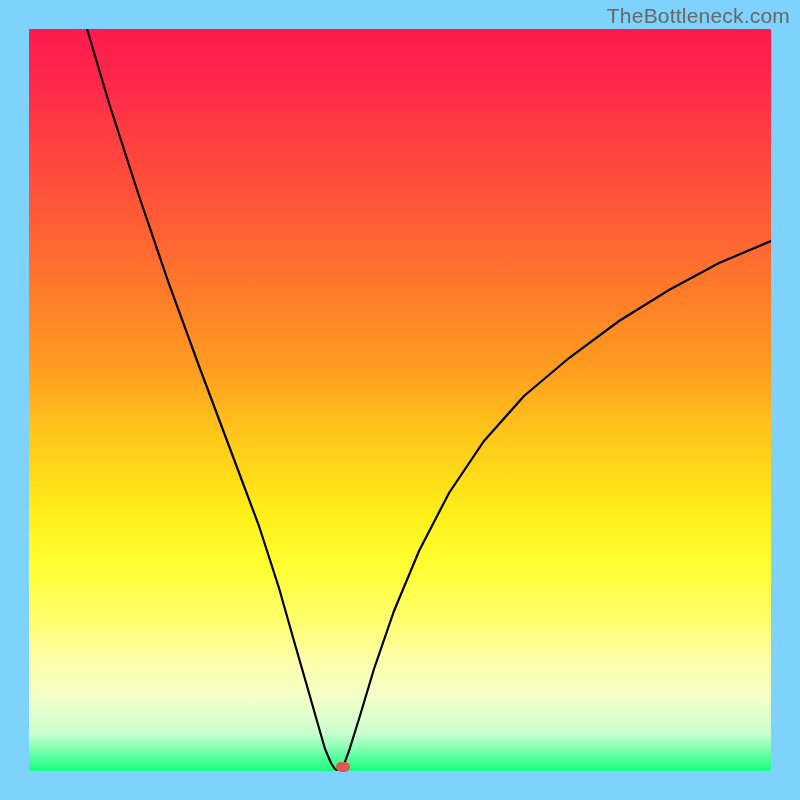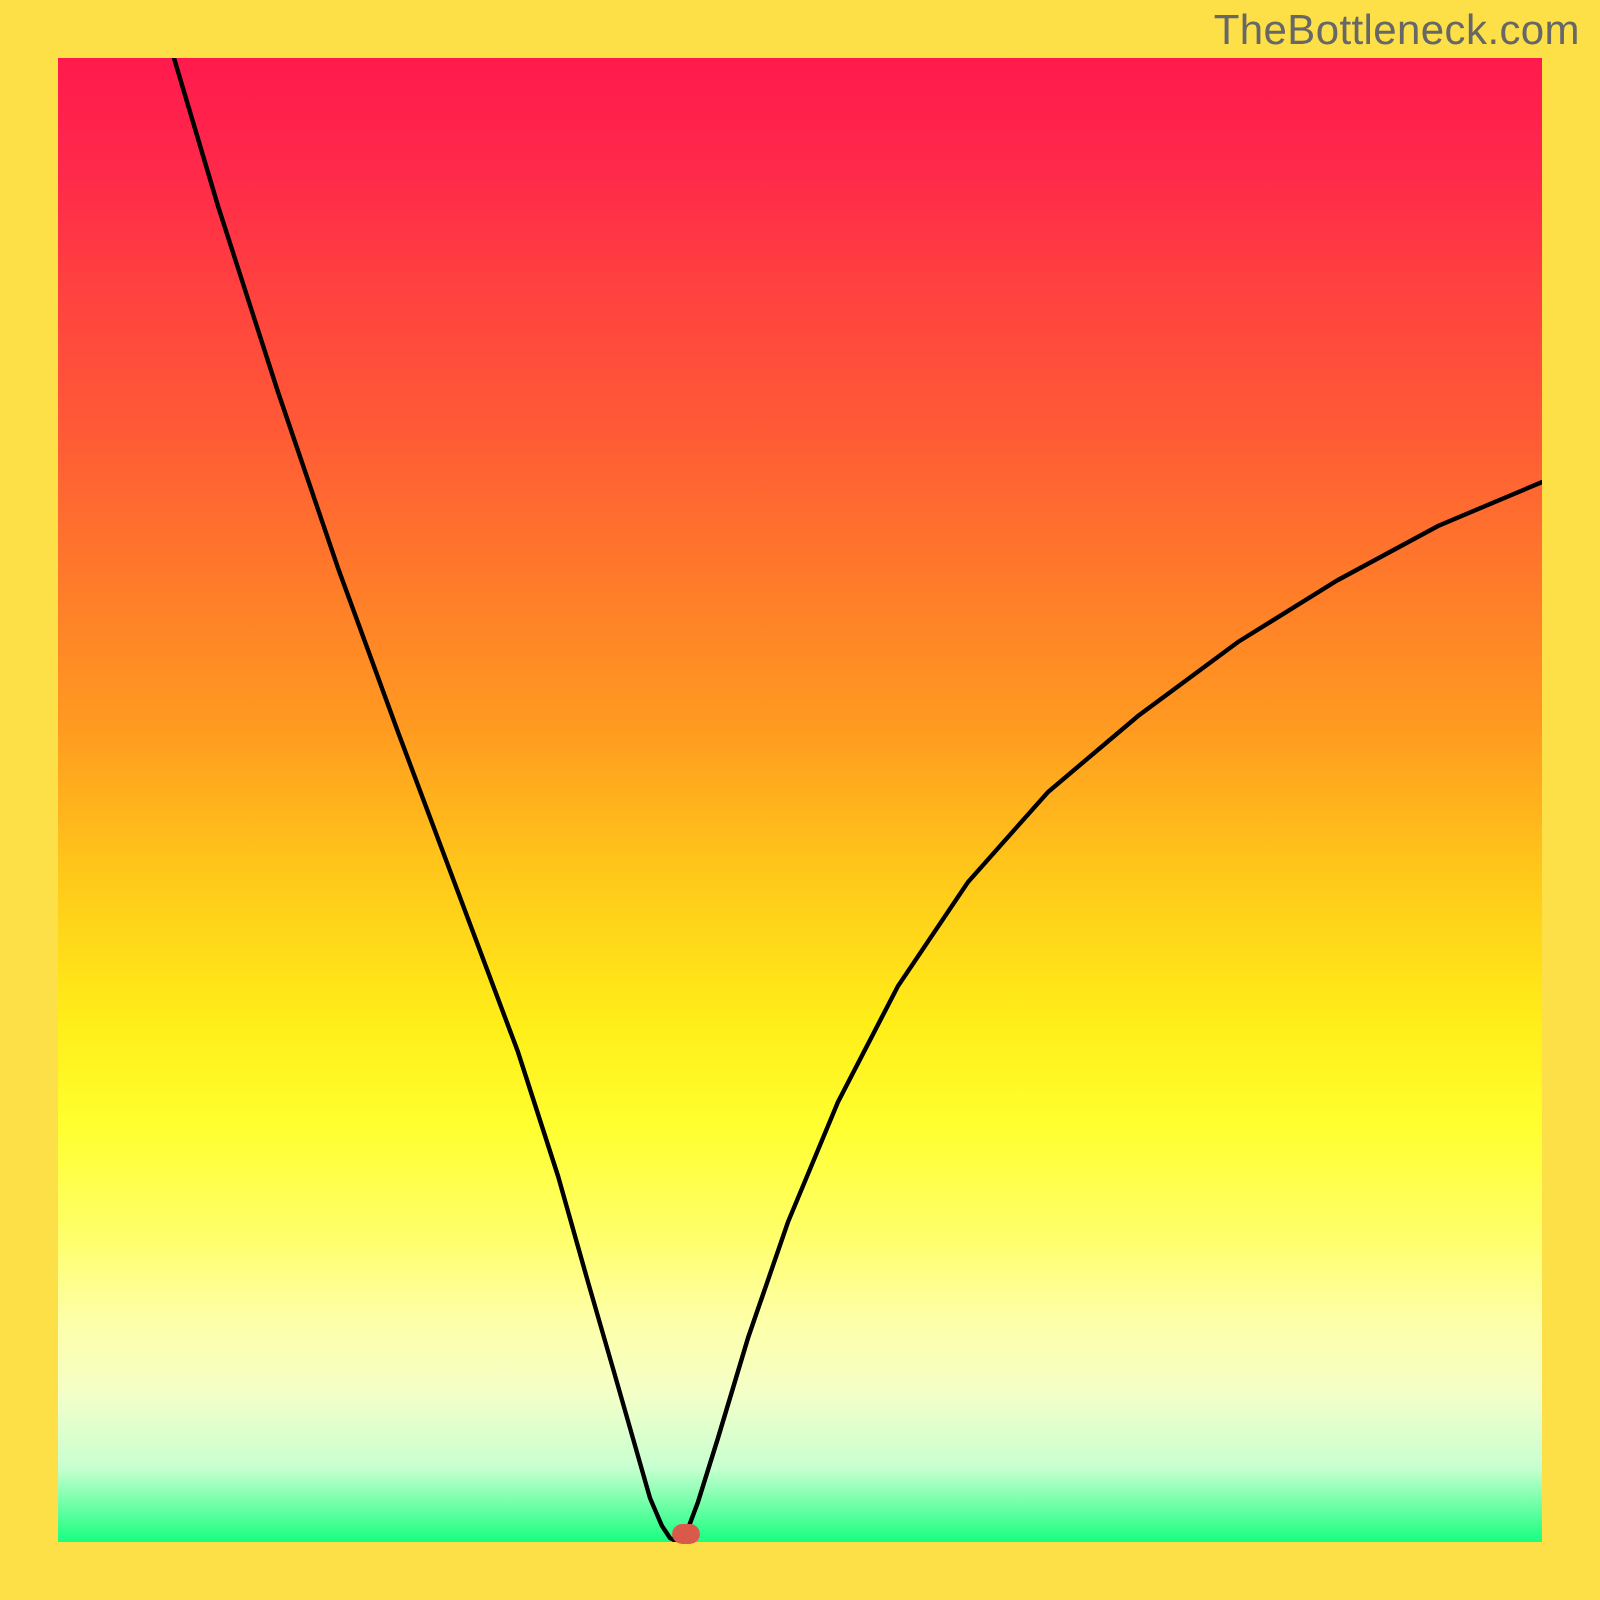--- a/index.html
+++ b/index.html
@@ -1,20 +1,20 @@
 <!DOCTYPE html>
 <html><head>
 <meta charset="utf-8">
 <style>
   * { margin: 0; padding: 0; box-sizing: border-box; }
   html, body { width: 800px; height: 800px; overflow: hidden; background: #000; }
   .frame {
     width: 800px;
     height: 800px;
-    background: #fde047;
+    background: #7dd3fc;
     position: relative;
   }
   .plot {
     position: absolute;
     left: 29px;
     top: 29px;
     width: 742px;
     height: 742px;
     background: linear-gradient(to bottom,
       #ff1a4d 0%,

